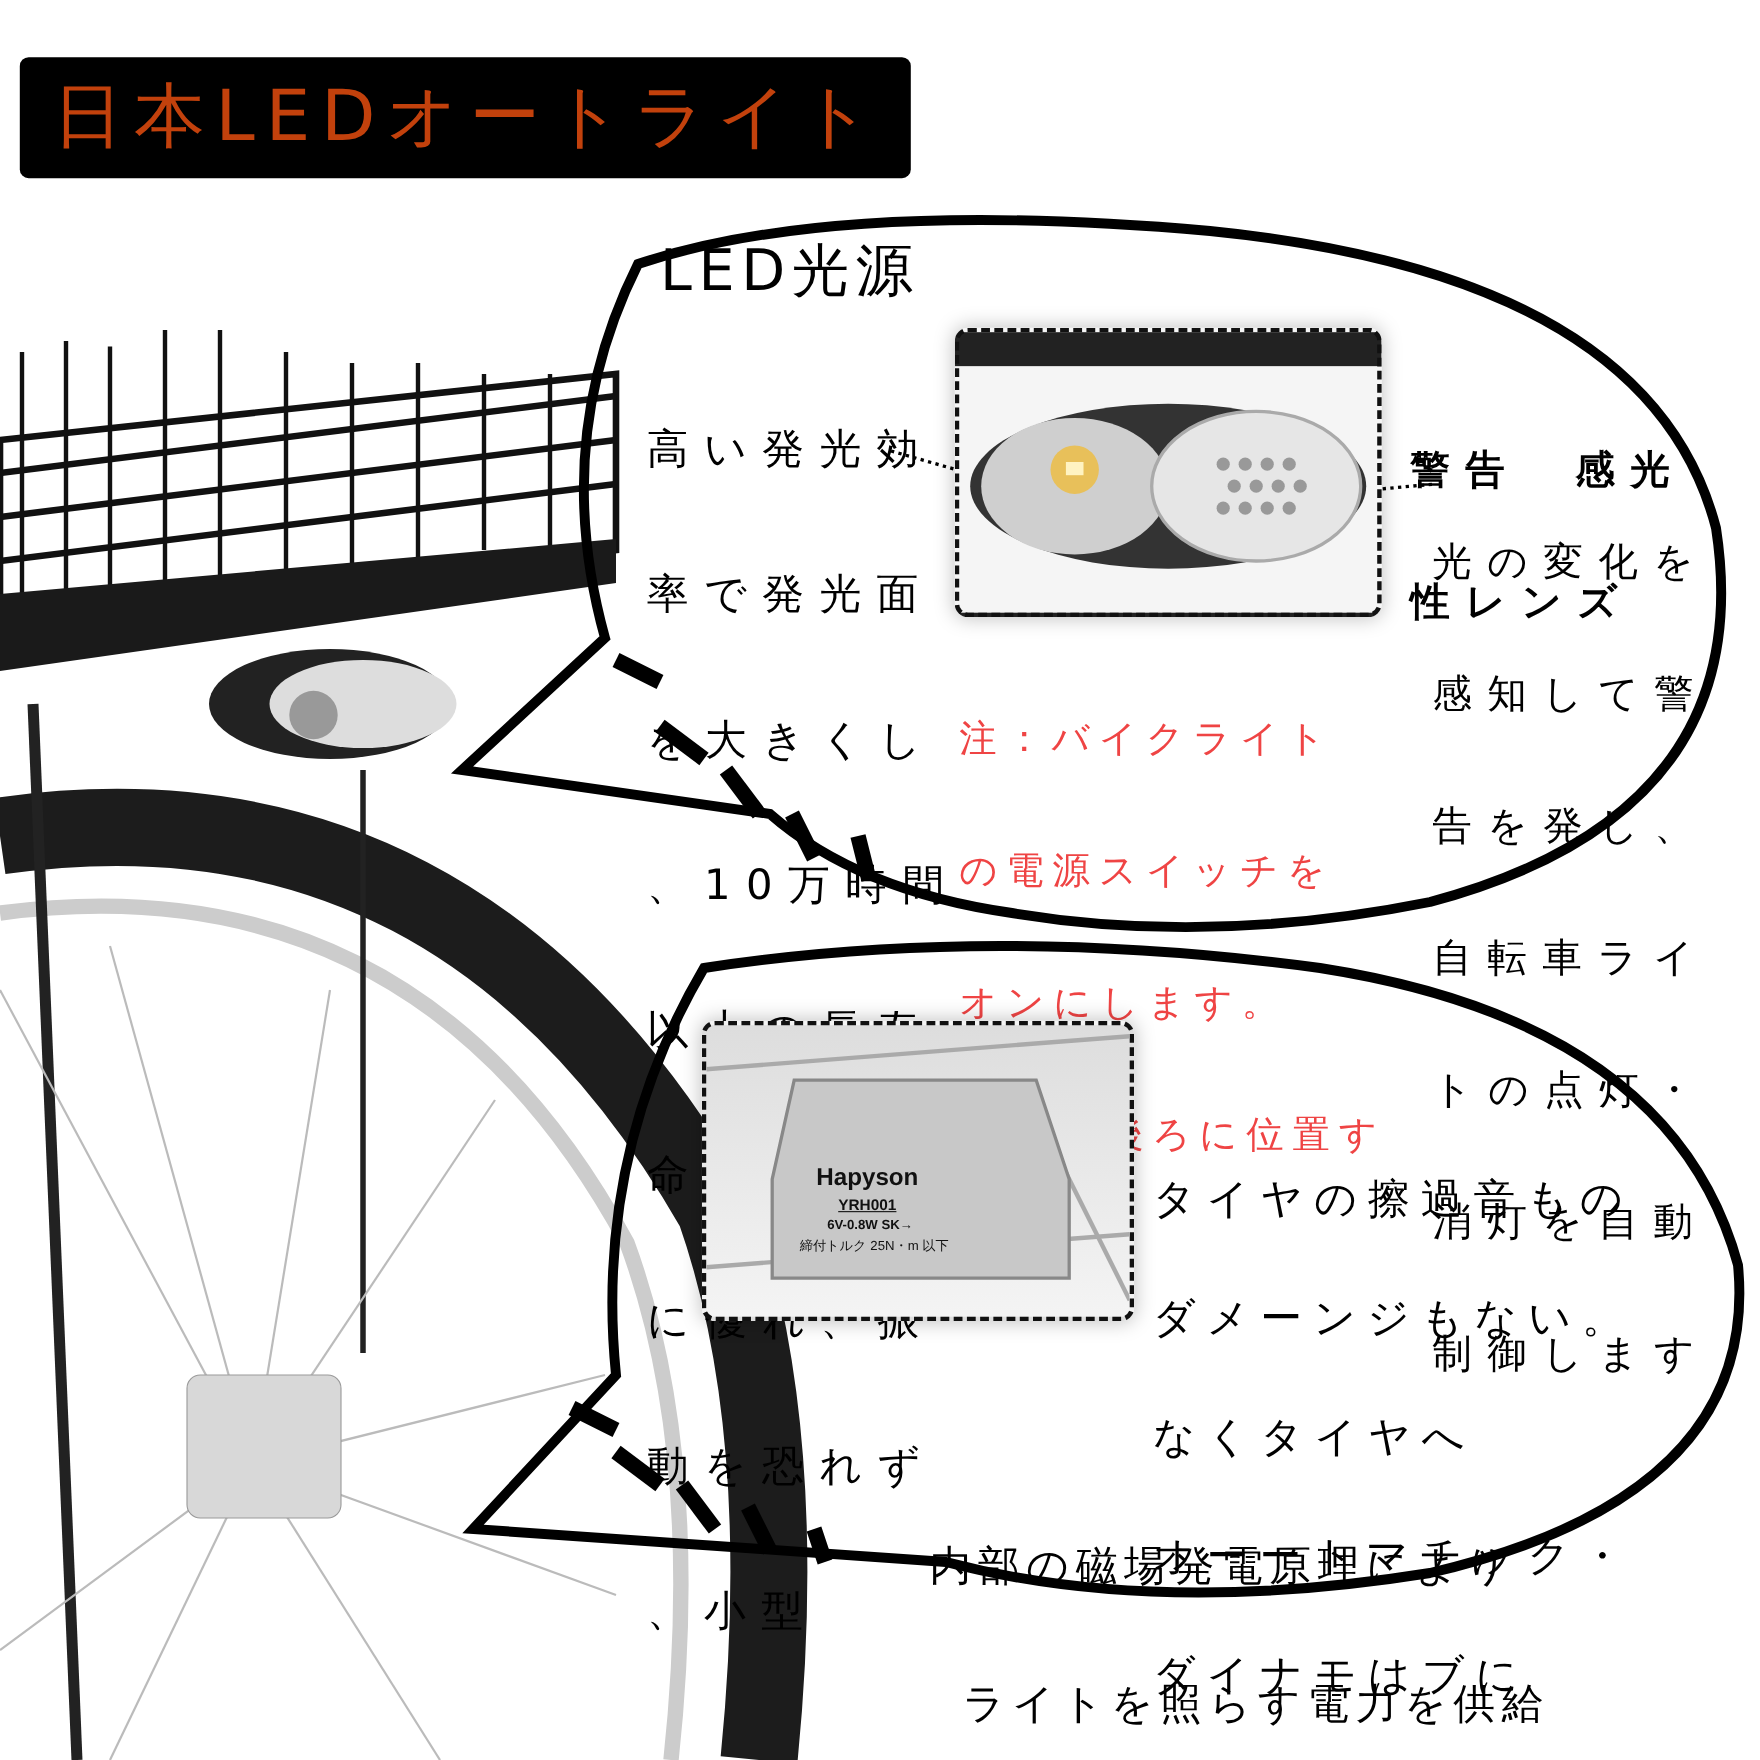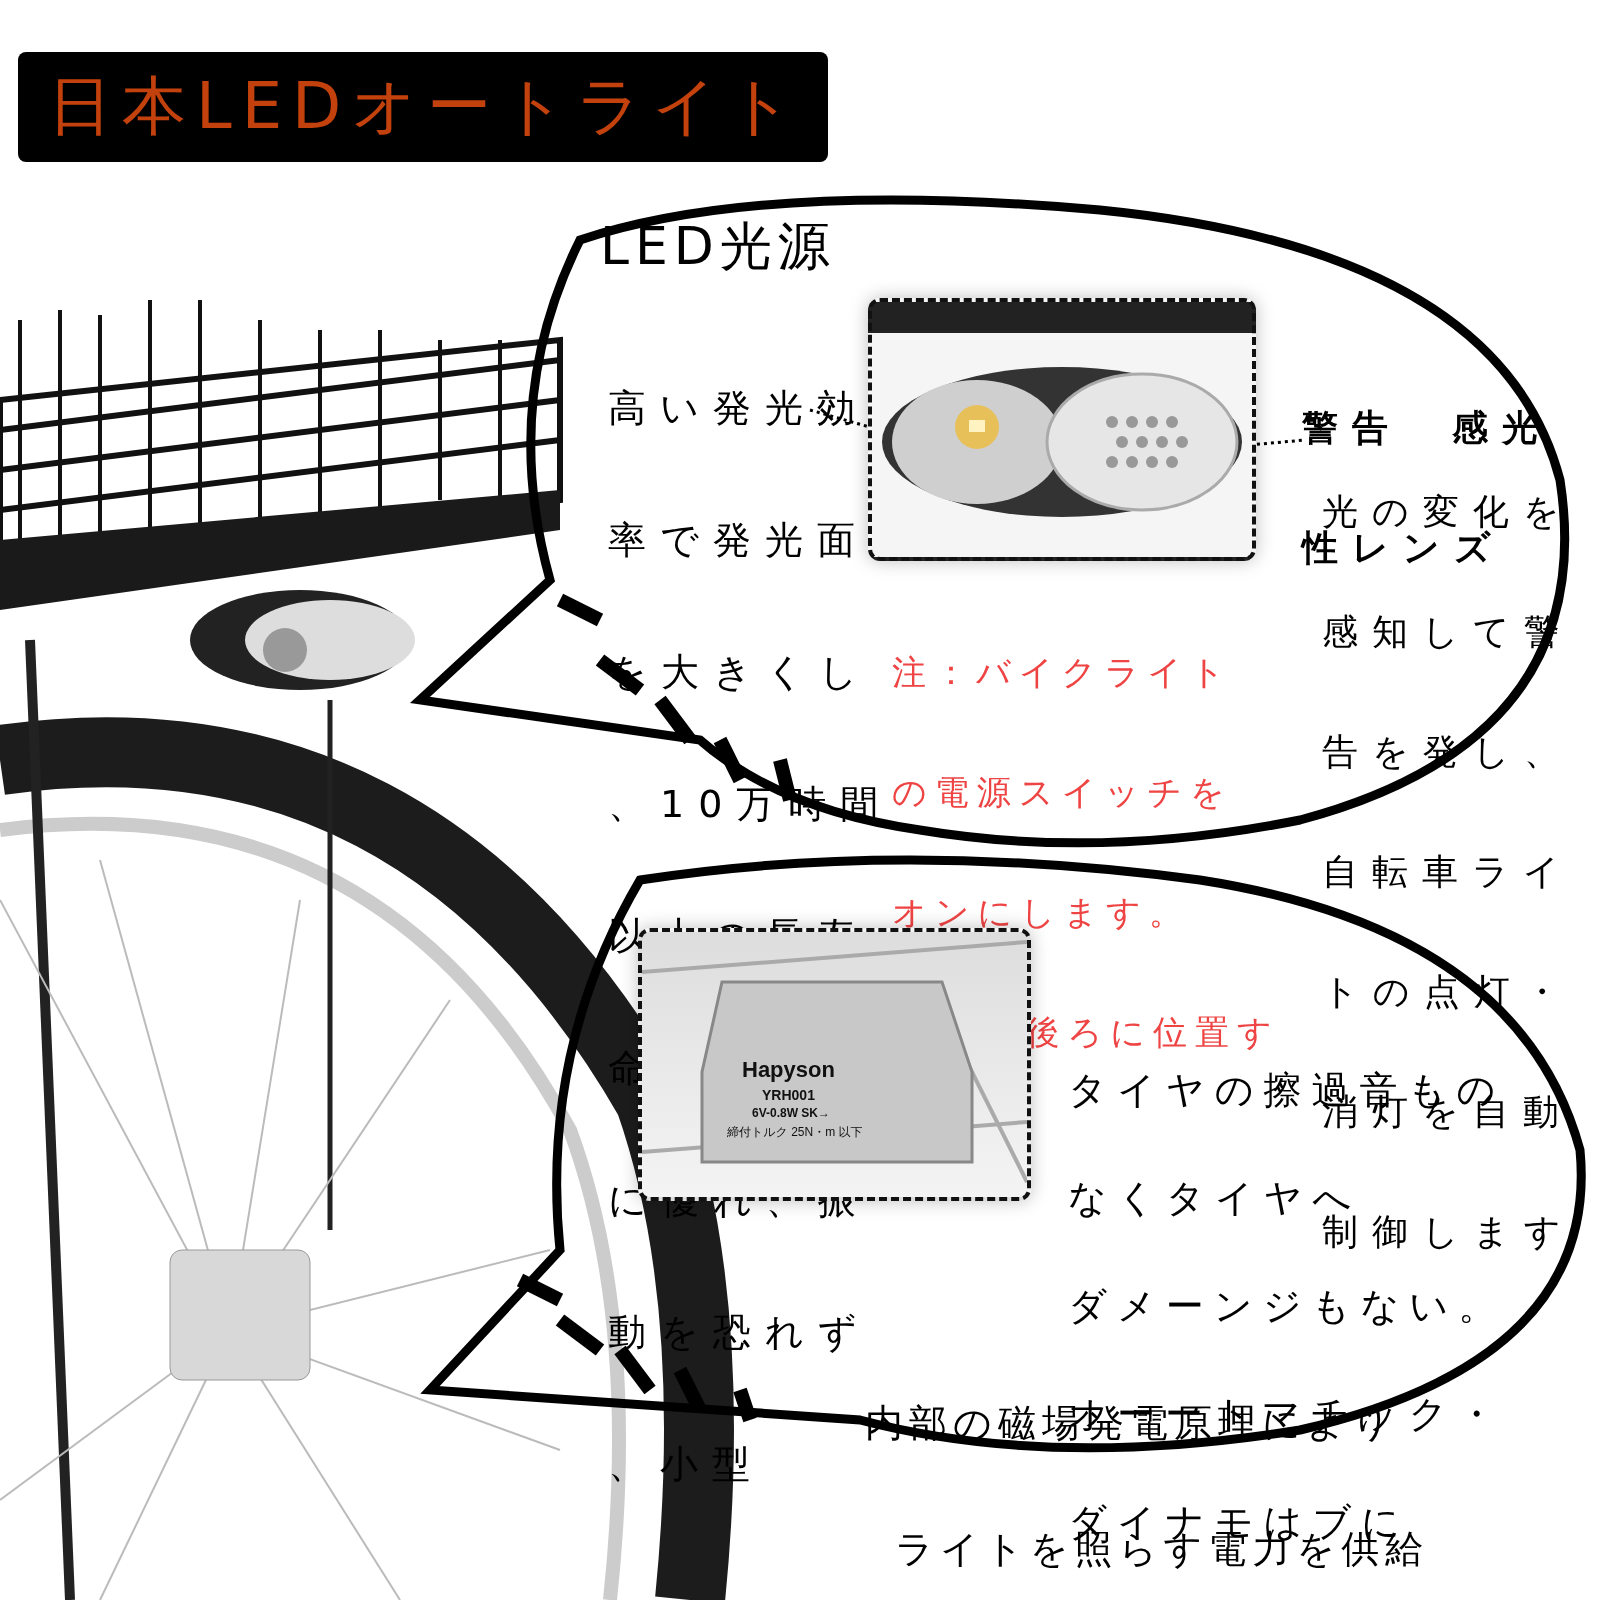--- a/index.html
+++ b/index.html
@@ -1,20 +1,20 @@
 <!DOCTYPE html>
 <html><head>
 <meta charset="utf-8">
 <style>
   html,body{margin:0;padding:0;background:#fff;}
   body{width:1600px;height:1600px;position:relative;overflow:hidden;font-family:"DejaVu Sans",sans-serif;}
   .abs{position:absolute;}
   .title-bar{left:18px;top:52px;width:810px;height:110px;background:#000;border-radius:8px;}
   .title-text{left:48px;top:62px;color:#c2410c;font-size:64px;letter-spacing:10px;line-height:88px;font-weight:500;}
-  .cjk{letter-spacing:14px;line-height:44px;font-size:38px;color:#000;white-space:pre;margin-left:20px;}
+  .cjk{letter-spacing:14px;line-height:44px;font-size:38px;color:#000;white-space:pre;}
   .red{color:#ef4444;}
   .photo{border:4px dashed #111;border-radius:12px;box-shadow:0 0 18px rgba(0,0,0,.25);overflow:hidden;}
   .led-title{font-size:52px;letter-spacing:6px;}
   .hub-label{font-family:"Liberation Sans",sans-serif;font-weight:bold;color:#111;text-align:right;}
 </style>
 </head>
 <body>
 
 <div class="abs title-bar"></div>
 <div class="abs title-text">日本LEDオートライト</div>
@@ -146,29 +146,29 @@
 <div class="abs photo" style="left:638px;top:928px;width:385px;height:265px;background:linear-gradient(#ddd,#f4f4f4);">
   <svg class="abs" style="left:0;top:0" width="385" height="265">
     <g stroke="#aaa" stroke-width="4">
         <path d="M0 40 L385 10"></path>
         <path d="M0 220 L385 190"></path>
         <path d="M300 80 L385 250"></path>
       </g>
     <path d="M80 50 L300 50 L330 140 L330 230 L60 230 L60 140 Z" fill="#c8c8c8" stroke="#888" stroke-width="3"></path>
   </svg>
   <div class="abs hub-label" style="left:100px;top:125px;font-size:22px;">Hapyson</div>
-  <div class="abs hub-label" style="left:120px;top:155px;font-size:14px;">YRH001</div>
+  <div class="abs hub-label" style="left:120px;top:155px;font-size:14px;text-decoration:underline;">YRH001</div>
   <div class="abs hub-label" style="left:110px;top:174px;font-size:12px;">6V-0.8W SK→</div>
   <div class="abs hub-label" style="left:85px;top:192px;font-size:12px;font-weight:normal;">締付トルク 25N・m 以下</div>
 </div>
 
 <div class="abs cjk" style="left:1048px;top:1000px;font-size:38px;line-height:36px;letter-spacing:10px;">
   <div>タイヤの擦過音もの</div>
+  <div>ダメーンジもない。</div>
   <div>なくタイヤへ</div>
-  <div>ダメーンジもない。</div>
   <div>オーートマチック・</div>
   <div>ダイナモはブに</div>
   
   
   
 </div>
 <div class="abs cjk" style="left:845px;top:1318px;font-size:38px;line-height:42px;letter-spacing:6px;">
   <div>内部の磁場発電原理により</div>
   <div style="padding-left:30px">ライトを照らす電力を供給</div>
   

